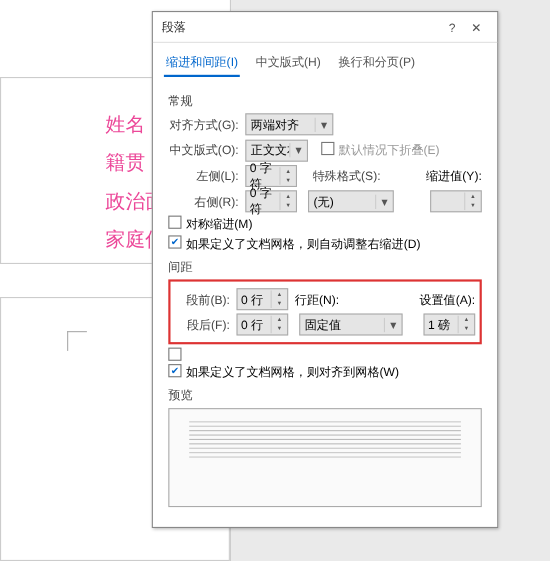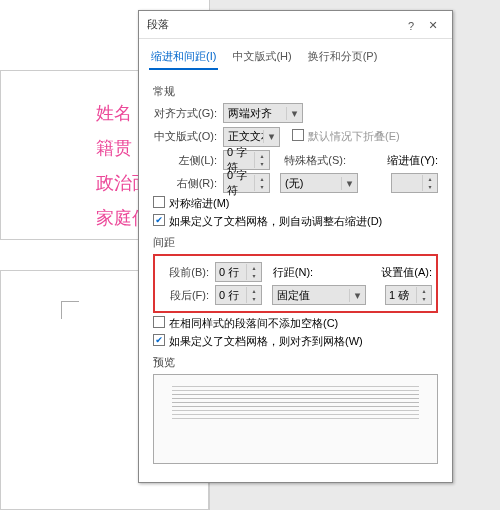--- a/index.html
+++ b/index.html
@@ -129,21 +129,21 @@
     <div class="redbox">
       <div class="row">
         <span class="lab" style="width:50px">段前(B):</span>
         <div class="spin">
             <span class="val">0 行</span>
             <span class="arrs">
               <span>▴</span>
               <span>▾</span>
             </span>
           </div>
-        <span style="width:50px;text-align:center">行距(N):</span>
+        <span style="width:50px;text-align:left">行距(N):</span>
         <span style="flex:1"></span>
         <span>设置值(A):</span>
       </div>
       <div class="row">
         <span class="lab" style="width:50px">段后(F):</span>
         <div class="spin">
             <span class="val">0 行</span>
             <span class="arrs">
               <span>▴</span>
               <span>▾</span>
@@ -158,21 +158,20 @@
             <span class="val">1 磅</span>
             <span class="arrs">
               <span>▴</span>
               <span>▾</span>
             </span>
           </div>
       </div>
     </div>
     <div class="chk">
         <span class="box"></span>
-        <span>在相同样式的段落间不添加空格(C)</span>
       </div>
     <div class="chk">
         <span class="box">✔</span>
         <span>如果定义了文档网格，则对齐到网格(W)</span>
       </div>
 
     <div class="section">预览</div>
     <div class="preview">
       <div class="ln"></div>
         <div class="ln"></div>

